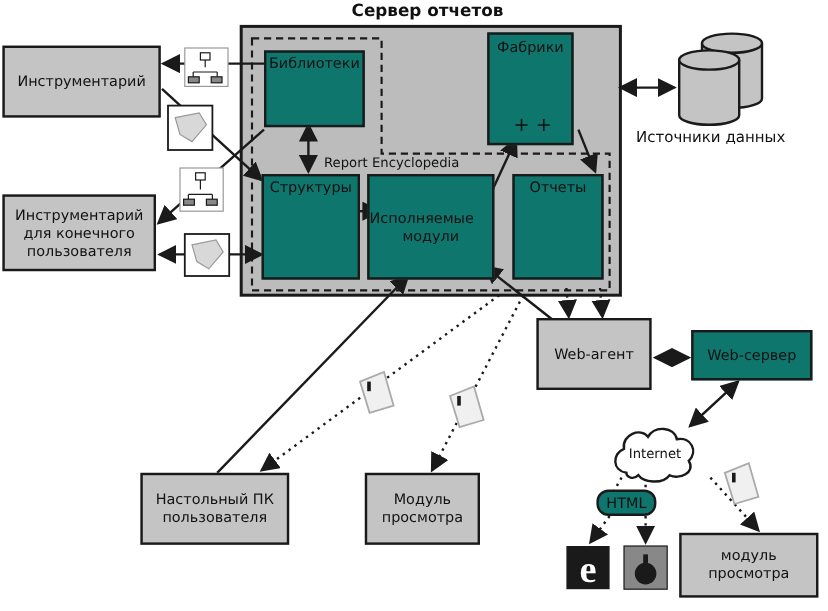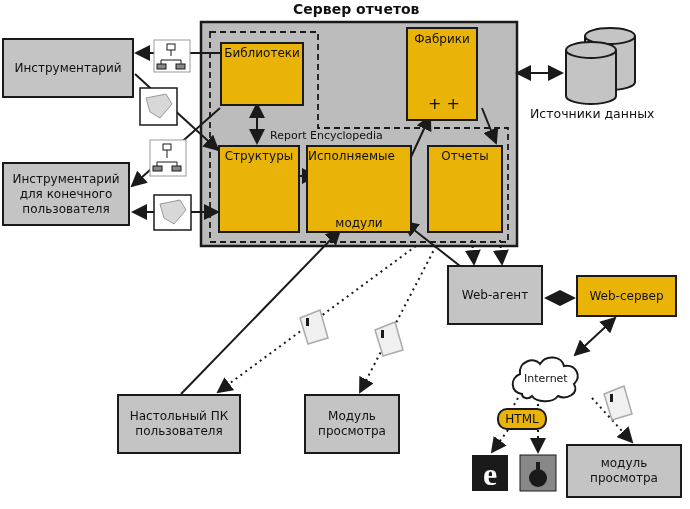--- a/index.html
+++ b/index.html
@@ -1,19 +1,19 @@
 <!DOCTYPE html>
 <html><head>
 <meta charset="utf-8">
 <style>
   html,body{margin:0;padding:0;background:#fff;}
   body{width:690px;height:509px;position:relative;overflow:hidden;font-family:"DejaVu Sans",sans-serif;color:#111;}
   .box{position:absolute;border:2.5px solid #1a1a1a;box-sizing:border-box;display:flex;align-items:center;justify-content:center;text-align:center;font-size:12px;line-height:1.25;}
   .gray{background:#c4c4c4;}
-  .white{background:#eab308;}
+  .white{background:#0f766e;}
   .lbl{position:absolute;white-space:nowrap;}
   svg.layer{position:absolute;left:0;top:0;}
 </style>
 </head>
 <body>
 
 <svg class="layer" width="690" height="509">
   <defs>
     <marker id="ah" markerWidth="8" markerHeight="8" refX="7" refY="4" orient="auto">
       <path d="M0,0 L8,4 L0,8 Z" fill="#1a1a1a"></path>
@@ -160,21 +160,21 @@
 <div class="box white" style="left:406px;top:27px;width:72px;height:94px;align-items:flex-start;padding-top:3px;">
   <span>Фабрики</span>
 </div>
 <div class="lbl" style="left:428px;top:94px;font-size:16px;">+ +</div>
 
 <div class="lbl" style="left:270px;top:129px;font-size:11px;">Report Encyclopedia</div>
 
 <div class="box white" style="left:218px;top:145px;width:82px;height:88px;align-items:flex-start;padding-top:2px;">
   <span>Структуры</span>
 </div>
-<div class="box white" style="left:306px;top:145px;width:106px;height:88px;align-items:flex-start;padding-top:2px;flex-direction:column;justify-content:space-between;">
+<div class="box white" style="left:306px;top:145px;width:106px;height:88px;align-items:flex-start;padding-top:2px;flex-direction:column;justify-content:center;">
   <span>Исполняемые</span>
   <span style="align-self:center;">модули</span>
 </div>
 <div class="box white" style="left:427px;top:145px;width:76px;height:88px;align-items:flex-start;padding-top:2px;">
   <span>Отчеты</span>
 </div>
 
 <div class="box gray" style="left:2px;top:38px;width:132px;height:60px;flex-direction:column;">
   <span>Инструментарий</span>
 </div>

